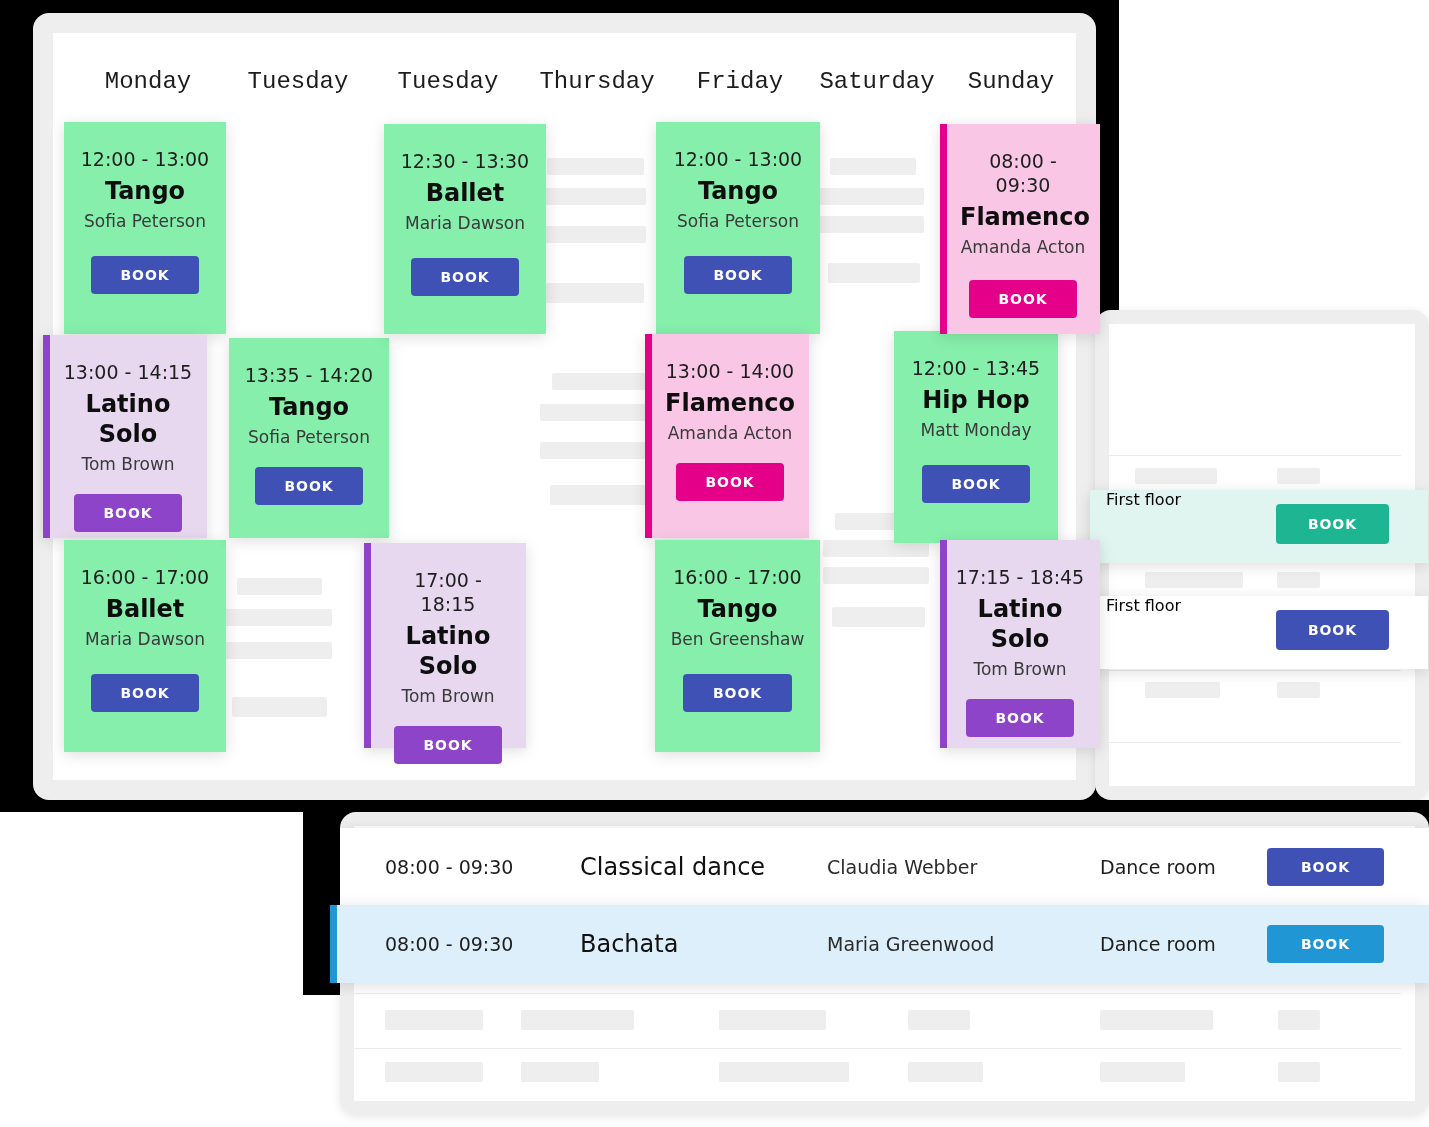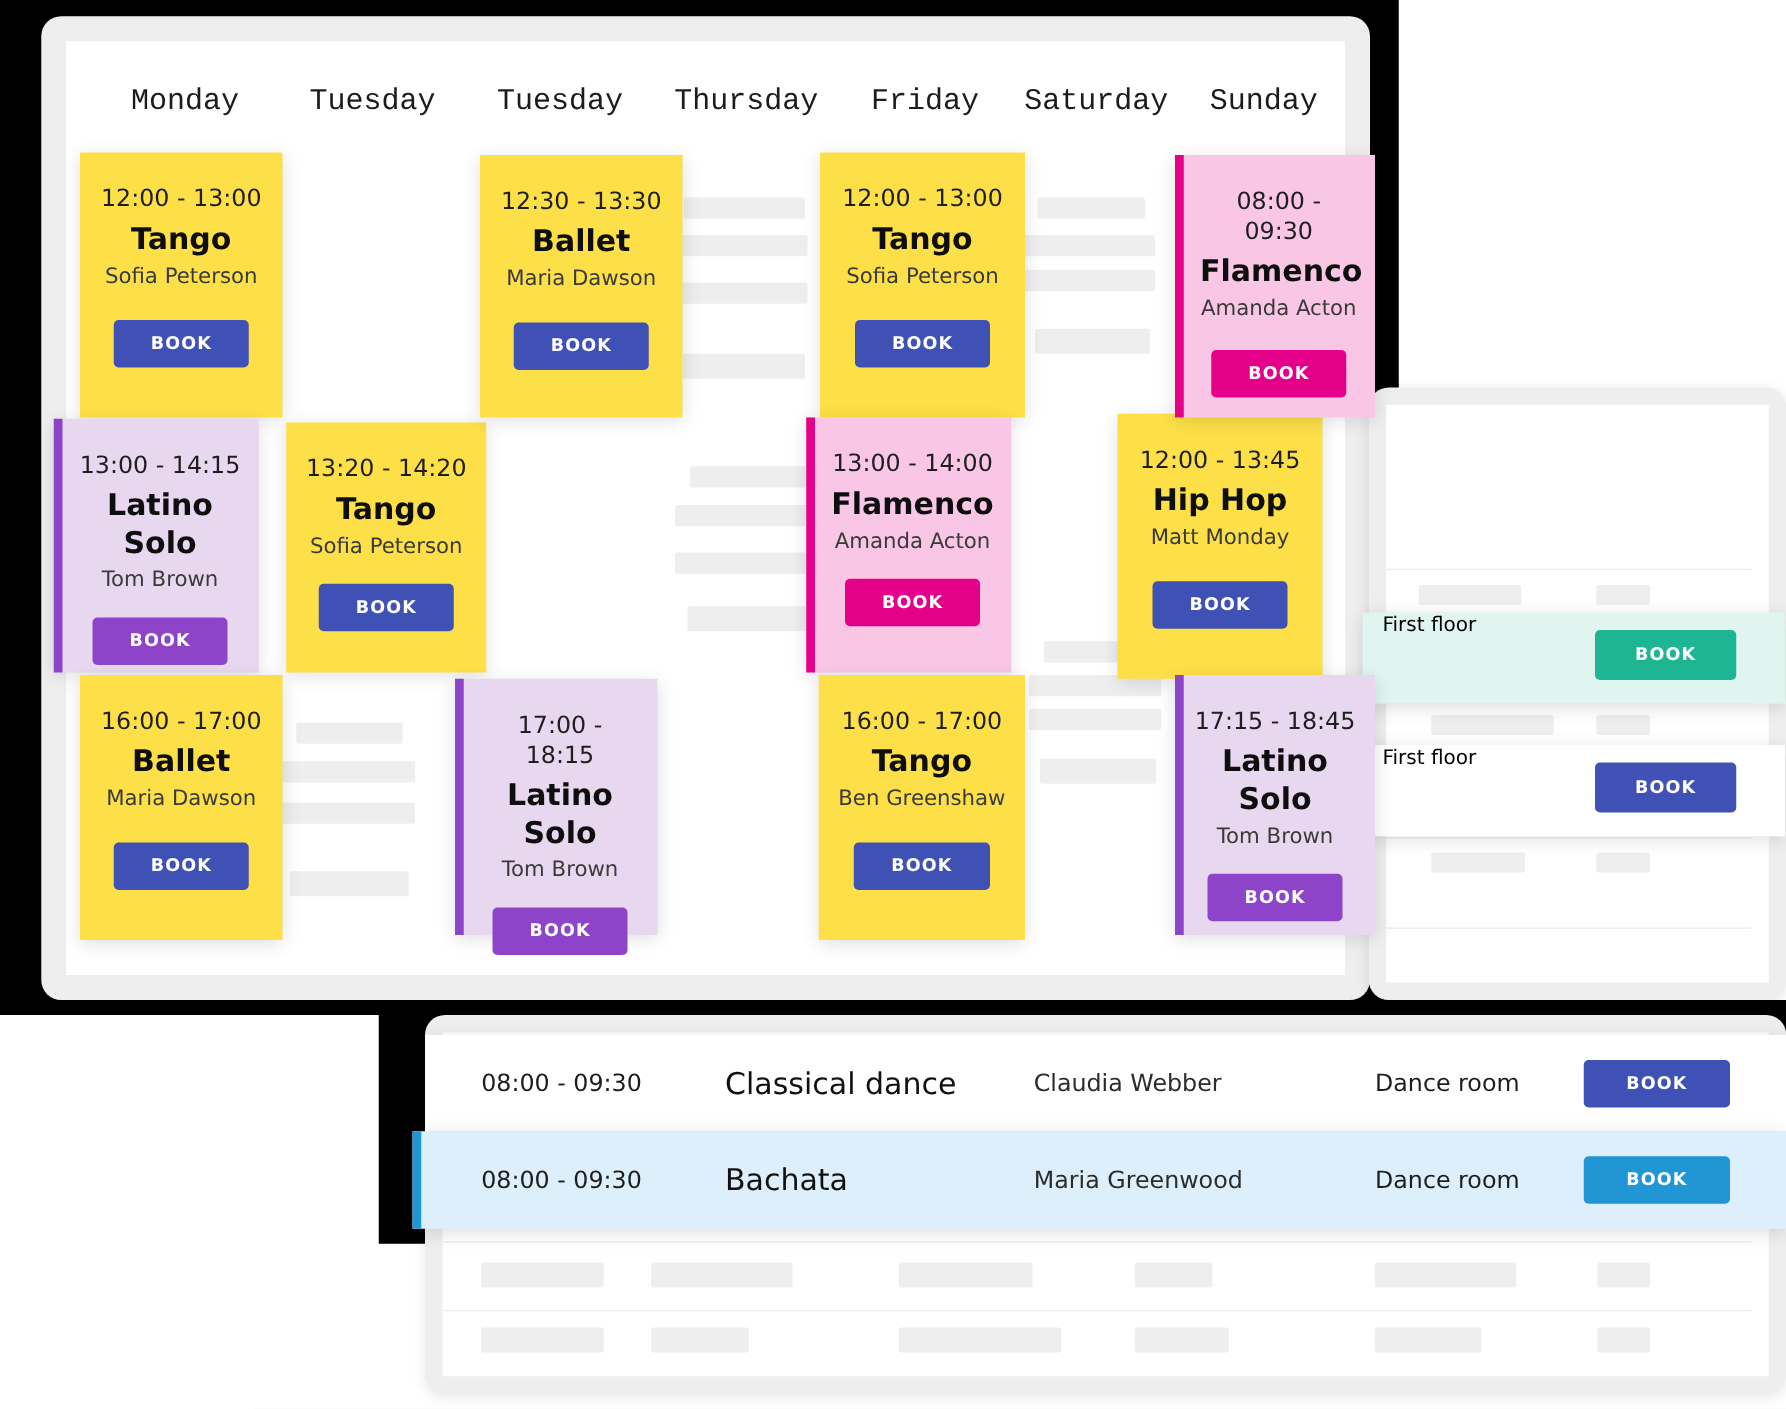--- a/index.html
+++ b/index.html
@@ -40,21 +40,21 @@
   .dayhead{
     position:absolute;top:62px;height:40px;line-height:40px;
     text-align:center;font-size:24px;color:#1c1c1c;font-weight:400;font-family:Liberation Mono, monospace;
   }
 
   
   .skel{position:absolute;background:#eeeeee;border-radius:2px;}
 
   
   .card{
-    position:absolute;background:#fde047;
+    position:absolute;background:#86efac;
     box-shadow:0 3px 14px rgba(0,0,0,.13);
     box-sizing:border-box;
     padding:26px 14px 22px 14px;
     text-align:center;
   }
   .card .bar{position:absolute;left:0;top:0;bottom:0;width:7px;}
   .card .time{font-size:19px;color:#1e1e1e;line-height:1.25;margin-bottom:4px;}
   .card .title{font-size:24px;color:#0e0e0e;font-weight:700;line-height:1.25;margin-bottom:4px;}
   .card .teacher{font-size:17px;color:#3a3a3a;line-height:1.3;}
   .card .bookwrap{margin-top:24px;}
@@ -213,21 +213,21 @@
 </div>
 
 <div class="card" style="left:64px;top:540px;width:162px;height:212px;">
   <div class="time">16:00 - 17:00</div>
   <div class="title">Ballet</div>
   <div class="teacher">Maria Dawson</div>
   <div class="bookwrap"><button class="btn" style="background:#3f51b5;">BOOK</button></div>
 </div>
 
 <div class="card" style="left:229px;top:338px;width:160px;height:200px;">
-  <div class="time">13:20 - 14:20</div>
+  <div class="time">13:35 - 14:20</div>
   <div class="title">Tango</div>
   <div class="teacher">Sofia Peterson</div>
   <div class="bookwrap" style="margin-top:19px;"><button class="btn" style="background:#3f51b5;">BOOK</button></div>
 </div>
 
 <div class="card" style="left:384px;top:124px;width:162px;height:210px;">
   <div class="time">12:30 - 13:30</div>
   <div class="title">Ballet</div>
   <div class="teacher">Maria Dawson</div>
   <div class="bookwrap"><button class="btn" style="background:#3f51b5;">BOOK</button></div>

